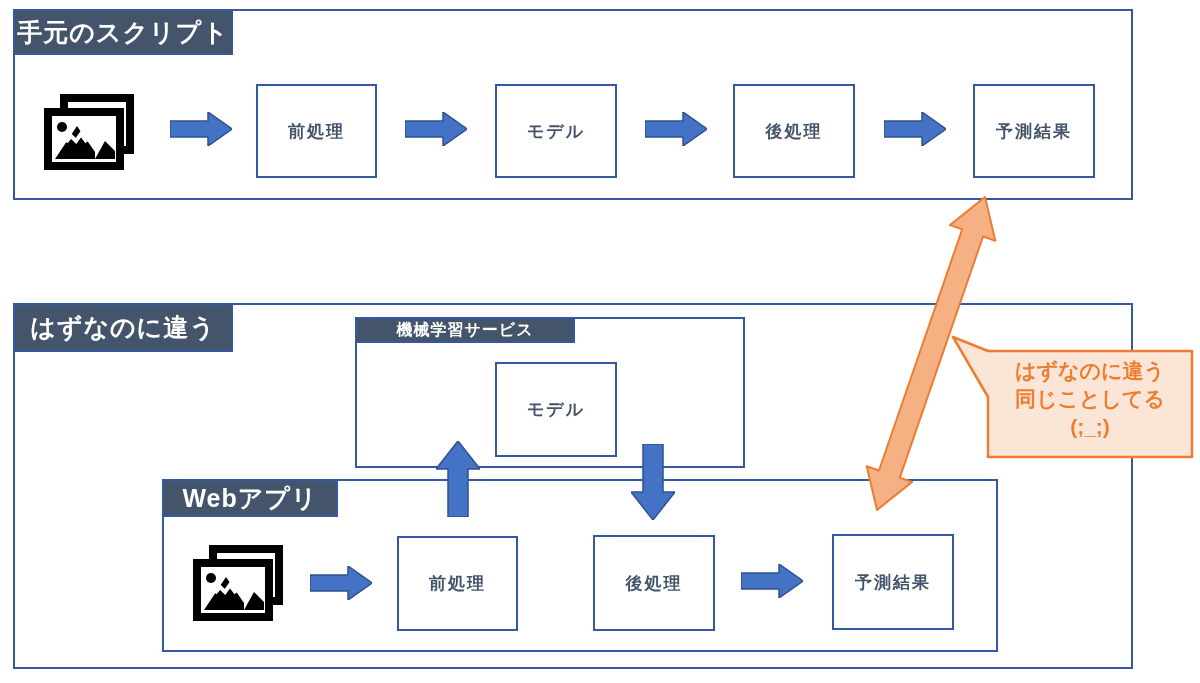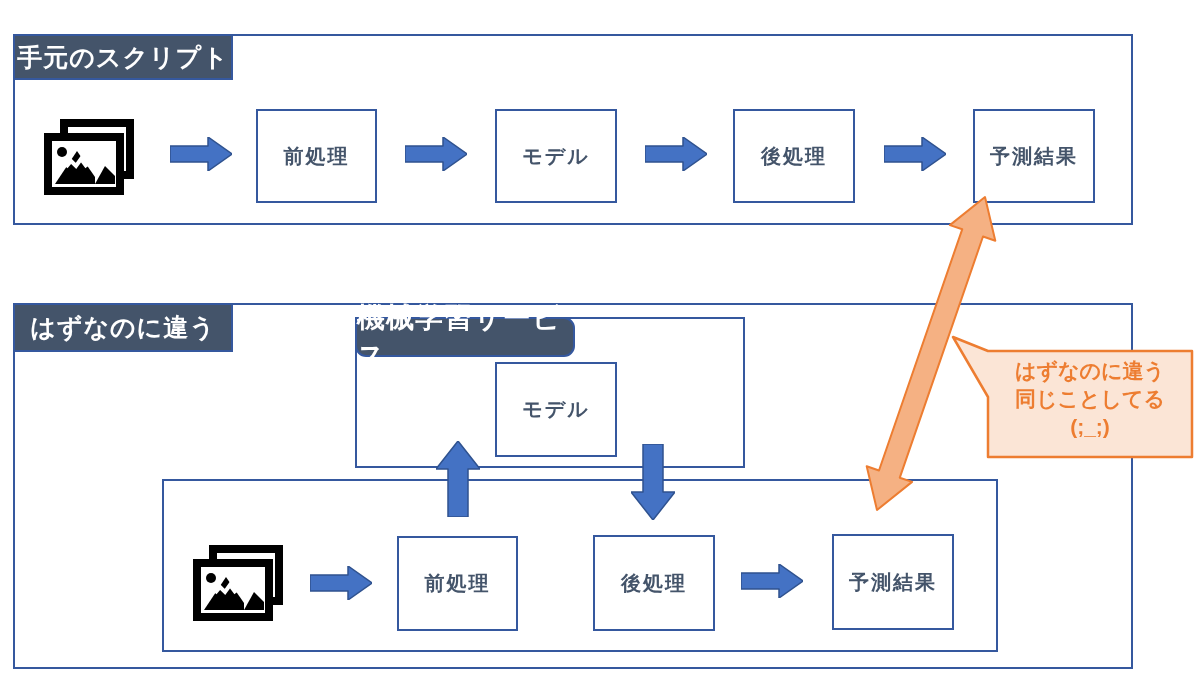--- a/index.html
+++ b/index.html
@@ -13,40 +13,40 @@
   }
   .tab {
     position:absolute; left:-2px; top:-2px;
     background:#44546A; border:2px solid #35589E;
     color:#ffffff; font-weight:bold; font-size:25px;
     display:flex; align-items:center; justify-content:center;
     letter-spacing:1px; z-index:3;
   }
   .step-box {
     position:absolute; background:#ffffff; border:2px solid #35589E;
-    color:#44546A; font-weight:600; font-size:20px;
+    color:#44546A; font-weight:600; font-size:17px;
     display:flex; align-items:center; justify-content:center;
     letter-spacing:2px; z-index:2;
   }
   .icon-wrap { position:absolute; z-index:2; }
   .flow-arrow { position:absolute; z-index:2; }
   .v-arrow { position:absolute; z-index:6; }
   .orange-arrow { position:absolute; z-index:7; }
   .callout-shape { position:absolute; z-index:8; }
   .callout-text {
     position:absolute; z-index:9; width:200px; text-align:center;
     color:#ED7D31; font-weight:bold; font-size:21px; line-height:28px;
   }
 </style>
 </head>
 <body>
 
 <div class="canvas">
 
-  <div class="container" style="left:13px; top:9px; width:1120px; height:191px;margin-top:25px;">
+  <div class="container" style="left:13px; top:9px; width:1120px; height:191px;">
     <div class="tab" style="width:220px; height:46px;">
       <span>手元のスクリプト</span>
     </div>
 
     <div class="icon-wrap" style="left:28px; top:83px; width:92px; height:76px;">
       <svg width="92" height="76" viewBox="0 0 92 76">
         <rect x="21" y="4" width="66" height="52" fill="#ffffff" stroke="#000000" stroke-width="8"></rect>
         <rect x="5" y="18" width="72" height="54" fill="#ffffff" stroke="#000000" stroke-width="8"></rect>
         <circle cx="19" cy="33" r="5" fill="#000000"></circle>
         <path d="M12,65 L34,32 L52,58 L52,65 Z" fill="#000000"></path>
@@ -89,29 +89,32 @@
       <span>予測結果</span>
     </div>
   </div>
 
   <div class="container" style="left:13px; top:303px; width:1120px; height:366px;">
     <div class="tab" style="width:220px; height:49px;">
       <span>はずなのに違う</span>
     </div>
 
     <div class="container" style="left:340px; top:12px; width:390px; height:151px;">
-      <div class="tab" style="width:220px; height:40px; font-size:28px;border-radius:11px;">
+      <div class="tab" style="width:220px; height:26px; font-size:16px;">
         <span>機械学習サービス</span>
       </div>
       <div class="step-box" style="left:138px; top:43px; width:122px; height:95px;">
         <span>モデル</span>
       </div>
     </div>
 
     <div class="container" style="left:147px; top:174px; width:836px; height:173px;">
+      <div class="tab" style="width:176px; height:38px;">
+        <span>Webアプリ</span>
+      </div>
 
       <div class="icon-wrap" style="left:28px; top:64px; width:92px; height:76px;">
         <svg width="92" height="76" viewBox="0 0 92 76">
           <rect x="21" y="4" width="66" height="52" fill="#ffffff" stroke="#000000" stroke-width="8"></rect>
           <rect x="5" y="18" width="72" height="54" fill="#ffffff" stroke="#000000" stroke-width="8"></rect>
           <circle cx="19" cy="33" r="5" fill="#000000"></circle>
           <path d="M12,65 L34,32 L52,58 L52,65 Z" fill="#000000"></path>
           <path d="M23,48 L28,42 L33,47 L38,40 L44,48" stroke="#ffffff" stroke-width="4" fill="none"></path>
           <path d="M52,65 L62,47 L72,57 L72,65 Z" fill="#000000"></path>
         </svg>

